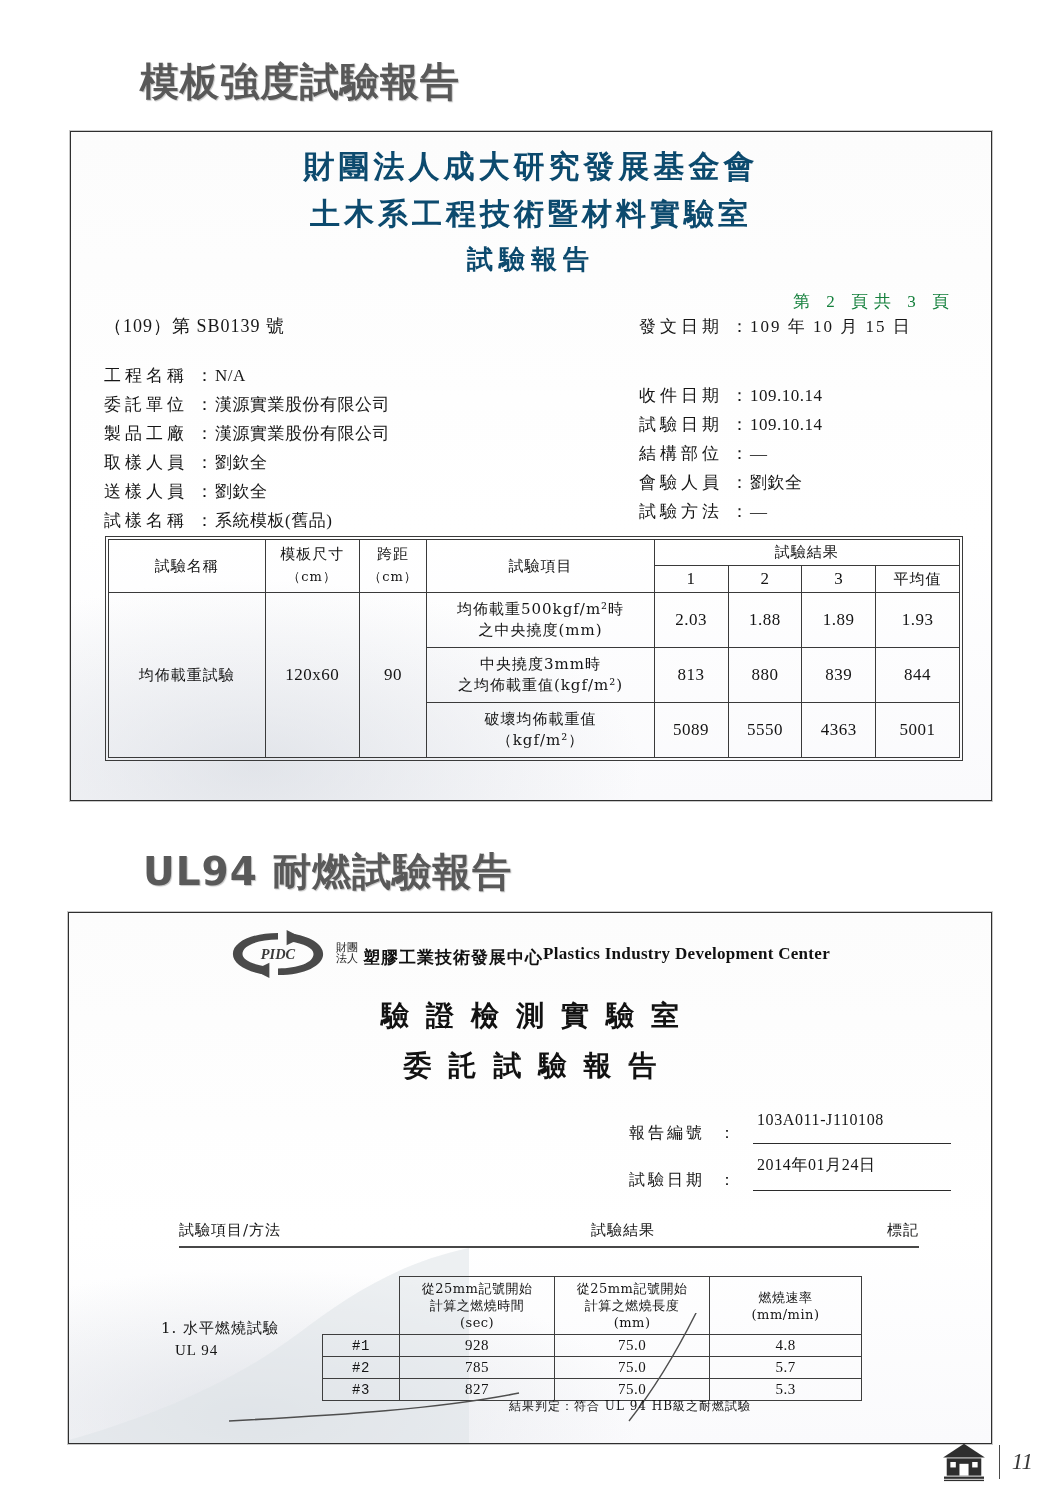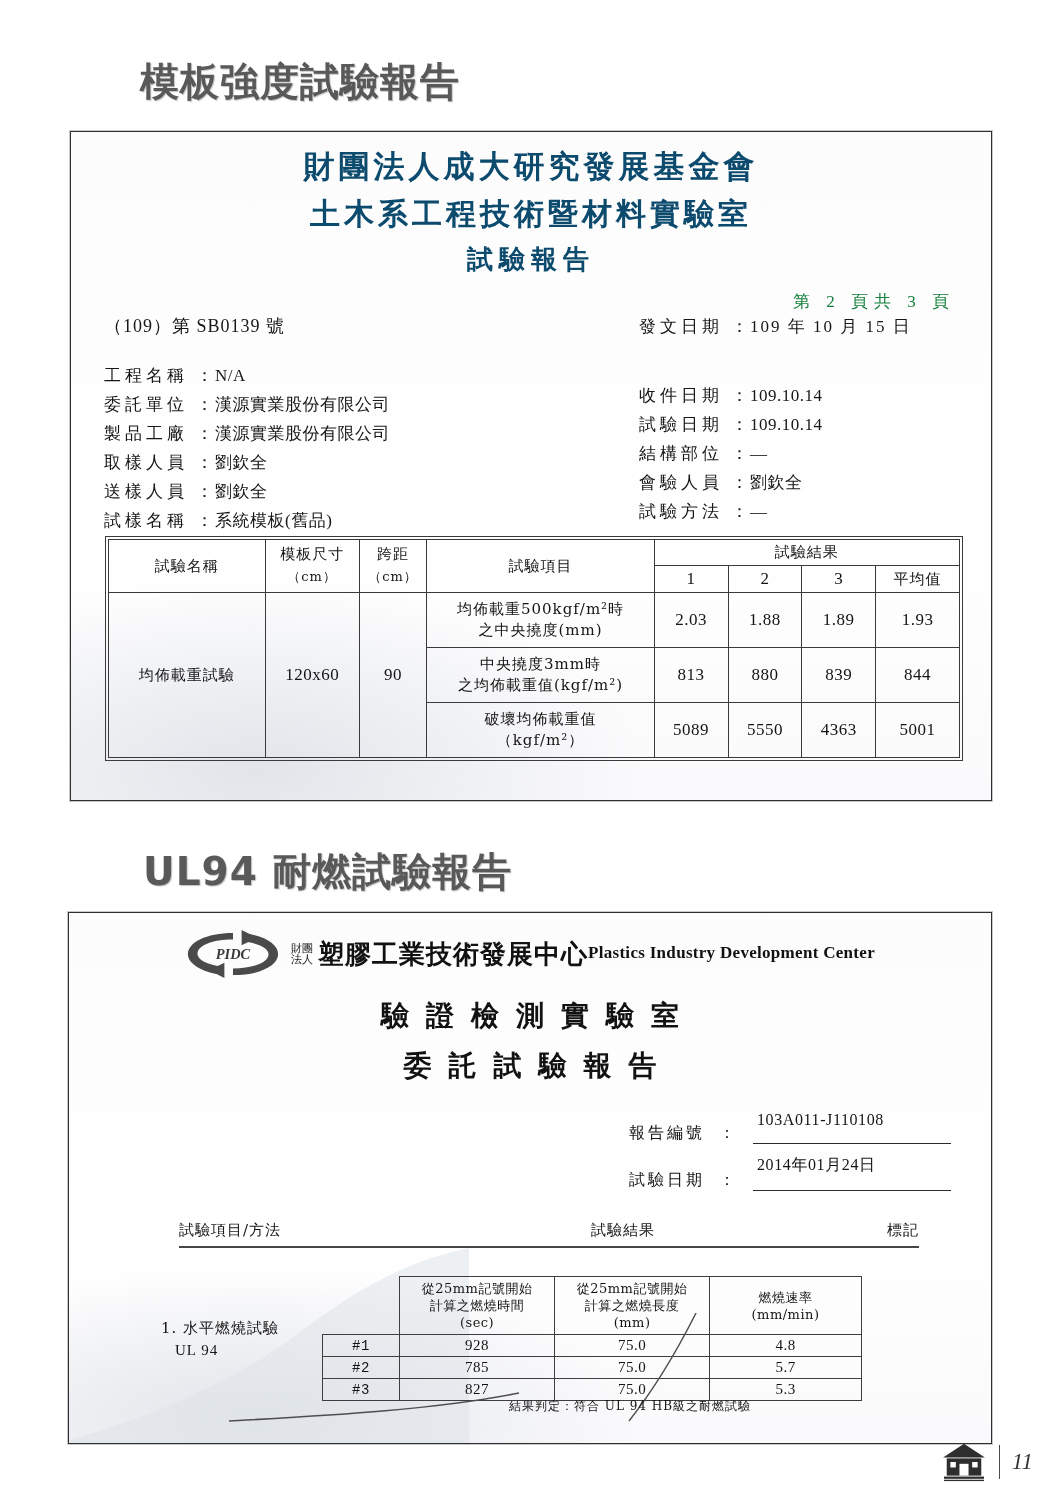--- a/index.html
+++ b/index.html
@@ -134,21 +134,21 @@
   .pidc-cn-row { display: flex; align-items: flex-end; gap: 5px; }
   .pidc-fa {
     font-size: 11px;
     line-height: 11px;
     font-family: "DejaVu Serif", serif;
     color: #222;
     text-align: center;
     padding-bottom: 2px;
   }
   .pidc-cn {
-    font-size: 26px;
+    font-size: 17px;
     font-weight: bold;
     font-family: "DejaVu Serif", "Liberation Serif", serif;
     letter-spacing: 1px;
     color: #111;
   }
   .pidc-en {
     font-size: 17px;
     font-weight: bold;
     font-family: "Liberation Serif", serif;
     letter-spacing: 0.3px;

